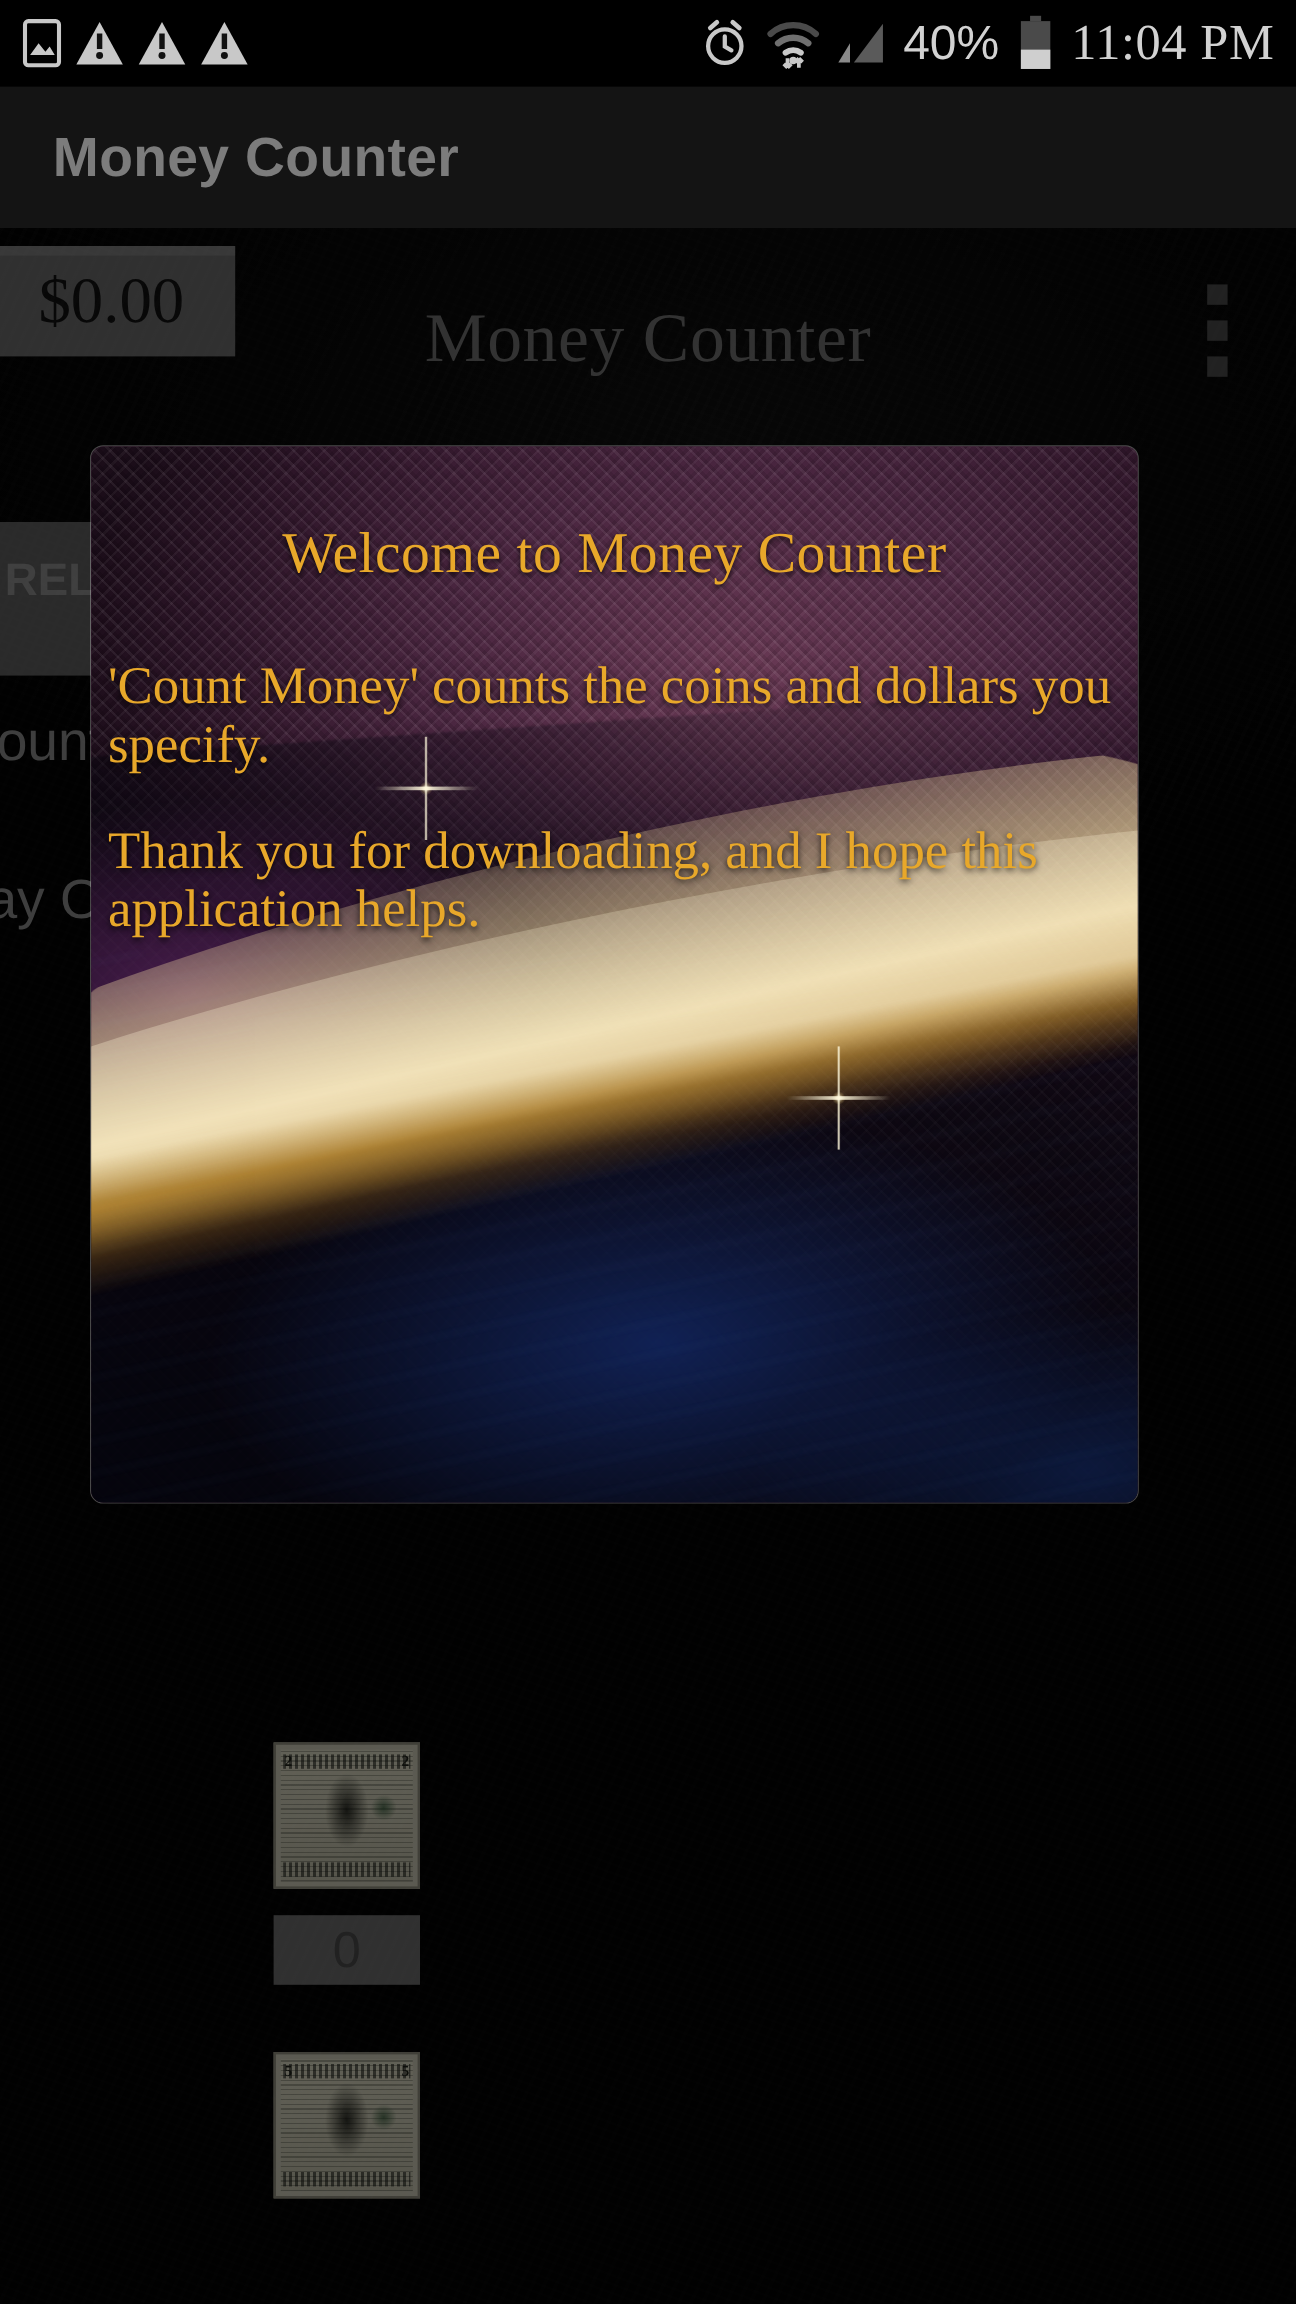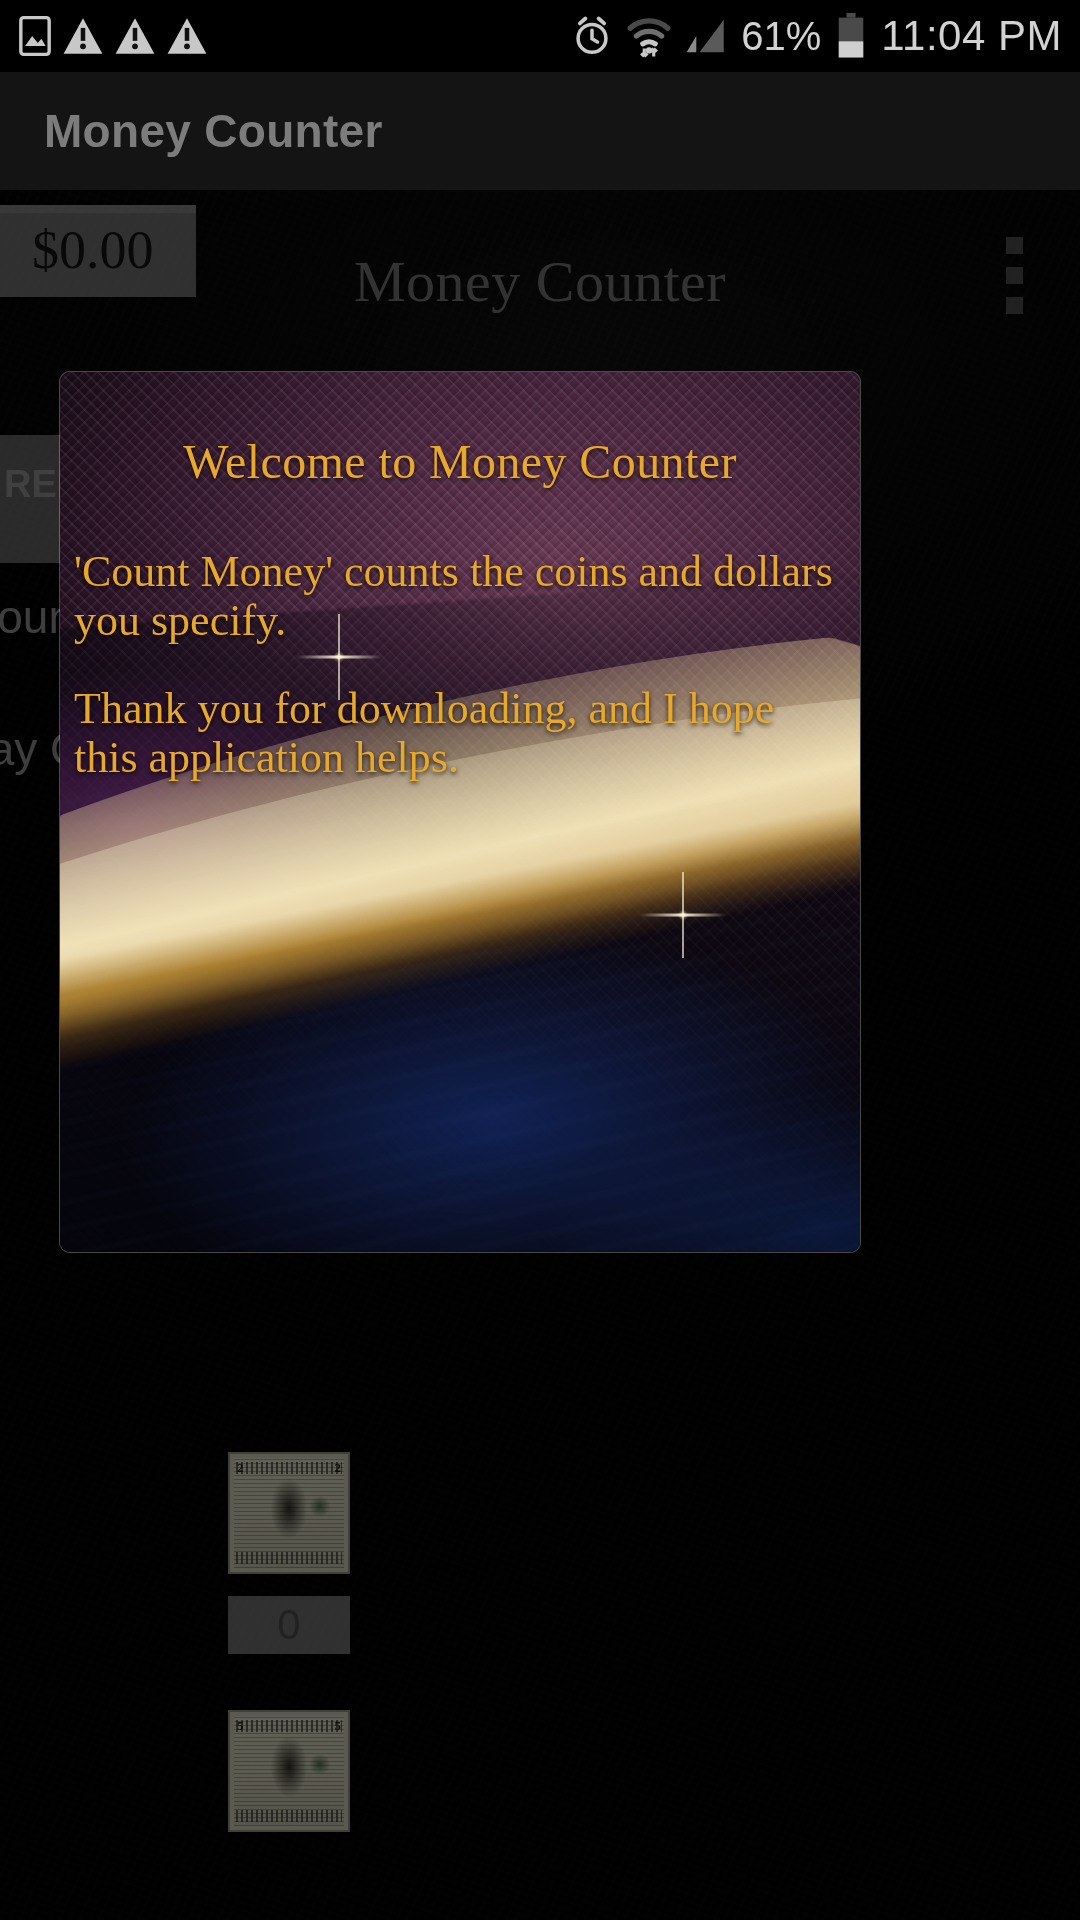--- a/index.html
+++ b/index.html
@@ -16,21 +16,21 @@
   .statusbar{
     position:absolute; top:0; left:0; width:1080px; height:72px;
     background:#000; display:flex; align-items:center;
     padding:0 18px; z-index:60;
   }
   .sb-left{ display:flex; align-items:center; gap:10px; }
   .sb-right{ margin-left:auto; display:flex; align-items:center; gap:14px; }
   .sb-ico{ display:block; }
   .sb-time{
     color:#d2d2d2; font-size:42px; letter-spacing:0.5px;
-    font-family:Liberation Sans, sans-serif;
+    font-family:Liberation Serif, serif;
   }
   .sb-batt-pct{ color:#d2d2d2; font-size:40px; }
 
   
   .actionbar{
     position:absolute; top:72px; left:0; width:1080px; height:118px;
     background:#141414; z-index:55;
     display:flex; align-items:center;
   }
   .actionbar .title{
@@ -135,21 +135,21 @@
 
   
   .scrim{
     position:absolute; top:190px; left:0; width:1080px; height:1730px;
     background:rgba(0,0,0,.55); z-index:20;
   }
 
   
   .dialog{
     position:absolute;
-    left:60px; top:372px; width:800px; height:880px;
+    left:76px; top:372px; width:872px; height:880px;
     border-radius:10px;
     z-index:40;
     overflow:hidden;
     box-shadow:0 0 0 1px rgba(255,255,255,.28);
     background:#2a1426;
   }
   .dlg-bg{ position:absolute; inset:0; }
   
   .dlg-fabric{
     position:absolute; inset:0;
@@ -280,21 +280,21 @@
         <path d="M6 14a12.5 12.5 0 0 1 16 0" fill="none" stroke="#6f6f6f" stroke-width="3.4" stroke-linecap="round"></path>
         <path d="M10 19a6.8 6.8 0 0 1 8 0" fill="none" stroke="#c8c8c8" stroke-width="3.2" stroke-linecap="round"></path>
         <circle cx="14" cy="23.2" r="2" fill="#c8c8c8"></circle>
         <path d="M11 22l0 5M11 27l-2-2M11 27l2-2" stroke="#c8c8c8" stroke-width="2" fill="none"></path>
         <path d="M17 27l0-5M17 22l-2 2M17 22l2 2" stroke="#c8c8c8" stroke-width="2" fill="none"></path>
       </svg>
       <svg class="sb-ico" width="42" height="40" viewBox="0 0 26 24">
         <path d="M24 2 L24 22 L9 22 Z" fill="#5a5a5a"></path>
         <path d="M7 12 L7 22 L1 22 Z" fill="#8a8a8a"></path>
       </svg>
-      <span class="sb-batt-pct">61%</span>
+      <span class="sb-batt-pct">40%</span>
       <svg class="sb-ico" width="32" height="46" viewBox="0 0 20 30">
         <rect x="7" y="0" width="6" height="3" fill="#4a4a4a"></rect>
         <rect x="2" y="3" width="16" height="26" fill="#4a4a4a"></rect>
         <rect x="2" y="18.5" width="16" height="10.5" fill="#cfcfcf"></rect>
       </svg>
       <span class="sb-time">11:04 PM</span>
     </div>
   </div>
 
   <div class="actionbar">

